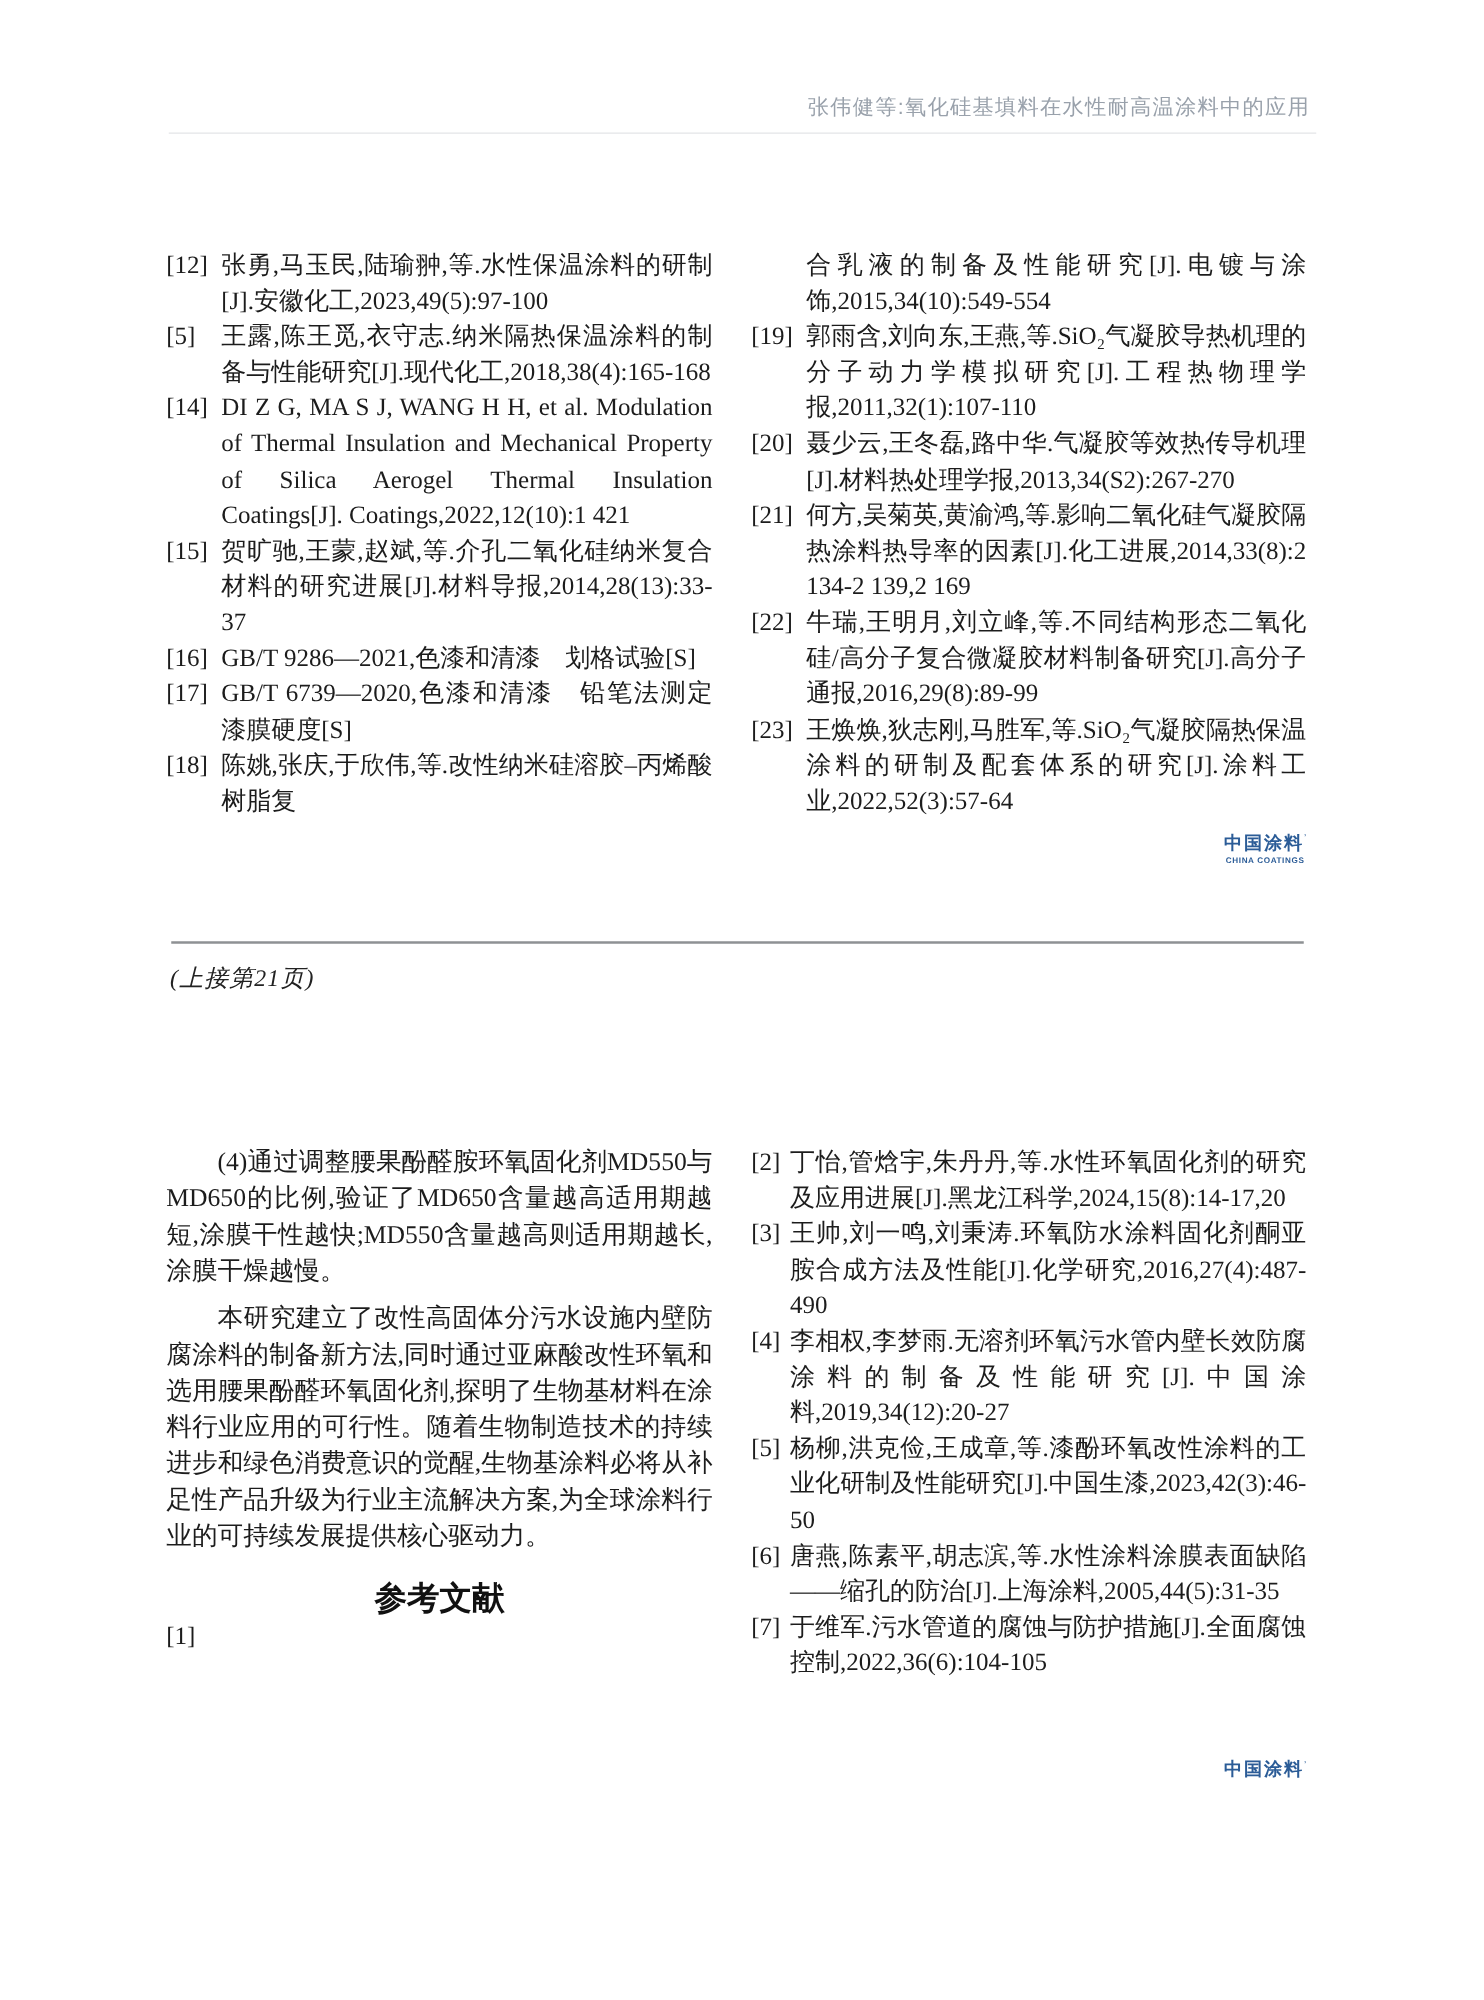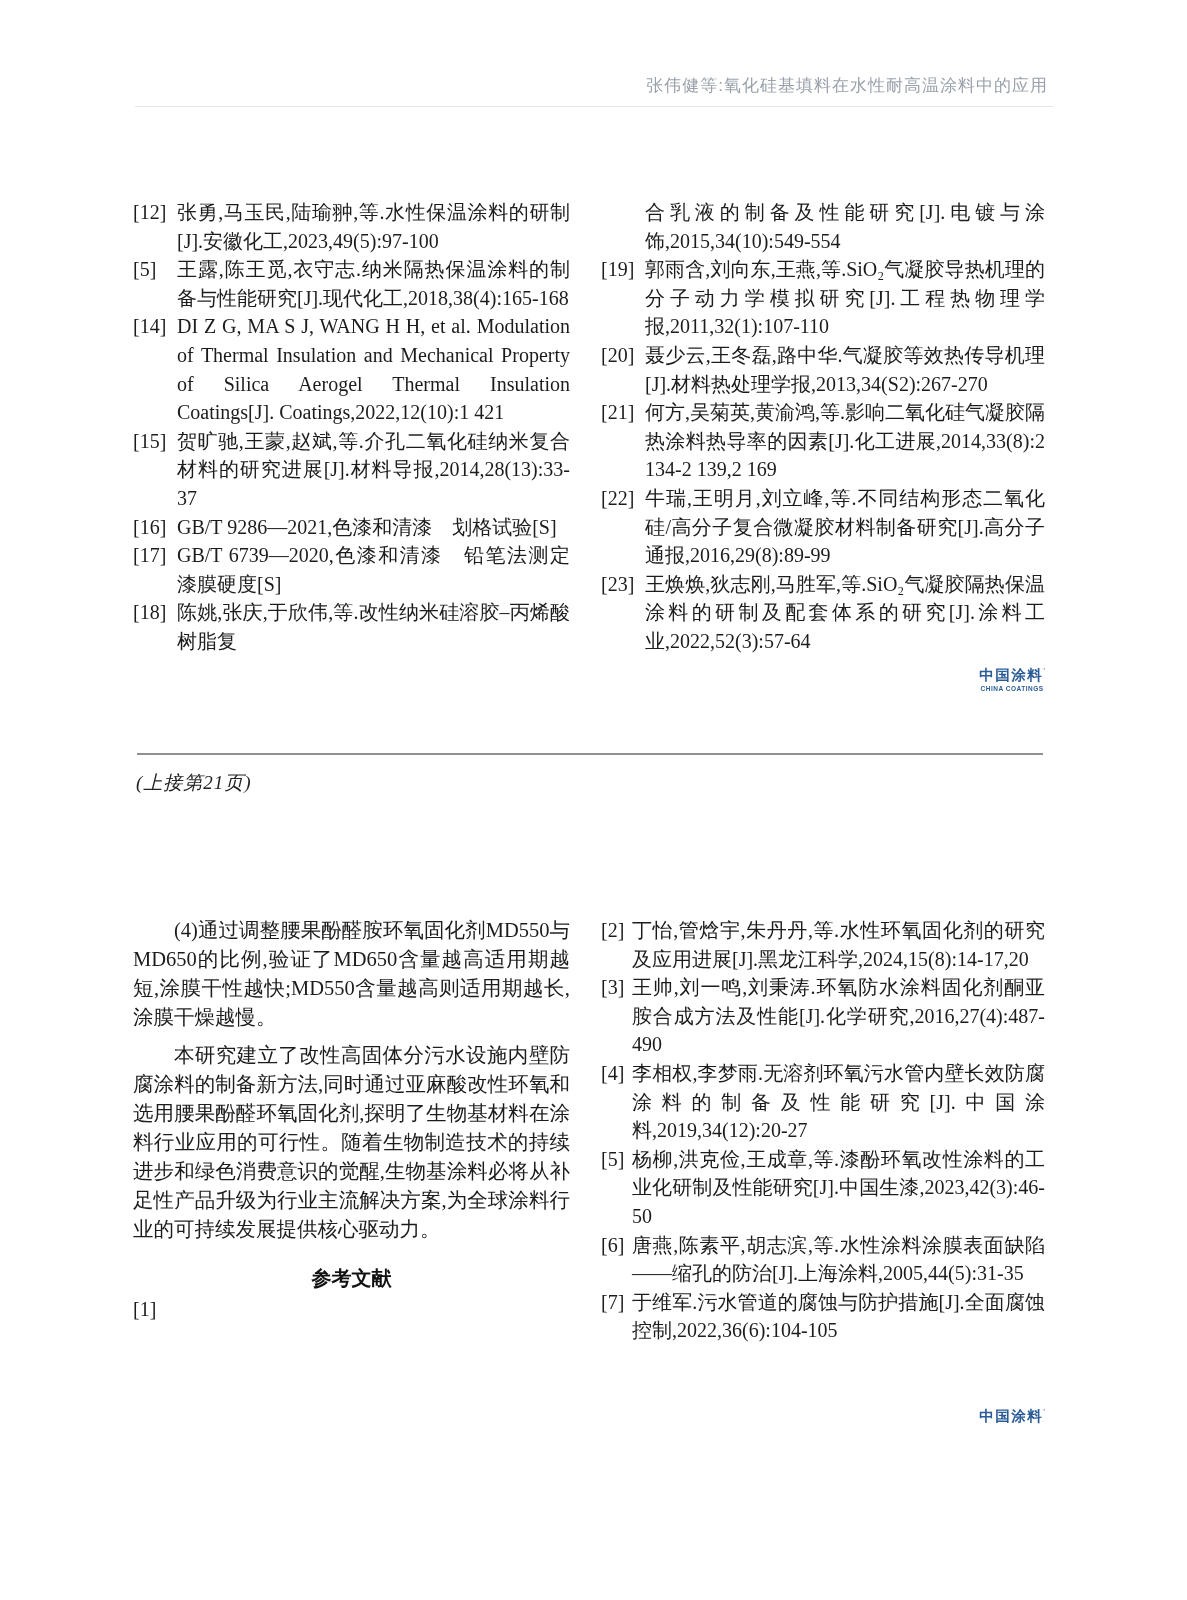--- a/index.html
+++ b/index.html
@@ -29,21 +29,21 @@
   .mid-rule { position:absolute; left:137px; top:753px; width:906px; height:0;
     border:none; border-top:2px solid #8e9194; margin:0; }
   .cont-note { position:absolute; left:136px; top:770px; font-size:19px;
     font-style:italic; color:#222; letter-spacing:1px; }
 
   
   .lower { position:absolute; left:133px; top:916px; width:912px;
     display:flex; justify-content:space-between; }
   .body-para { margin:0; font-size:20.5px; line-height:29px; text-align:justify; text-indent:2em; }
   .body-para + .body-para { margin-top:9px; }
-  .refs-heading { margin:20px 0 2px 0; text-align:center; font-size:20px; font-weight:bold;
+  .refs-heading { margin:20px 0 2px 0; text-align:center; font-size:26px; font-weight:bold;
     line-height:29px; font-family:"Liberation Sans","DejaVu Sans",sans-serif; color:#111; }
 
   
   .logo { width:max-content; margin-left:auto; text-align:center; color:#2b5c97;
     font-family:"Liberation Sans","DejaVu Sans",sans-serif; }
   .logo-gap-sm { margin-top:10px; }
   .logo-gap-lg { margin-top:62px; }
   .logo-cn { font-size:14.5px; font-weight:bold; letter-spacing:1.5px; line-height:1; }
   .logo-tick { font-size:8px; vertical-align:top; }
   .logo-en { font-size:6.5px; font-weight:bold; letter-spacing:0.5px; margin-top:2px; line-height:1; }

